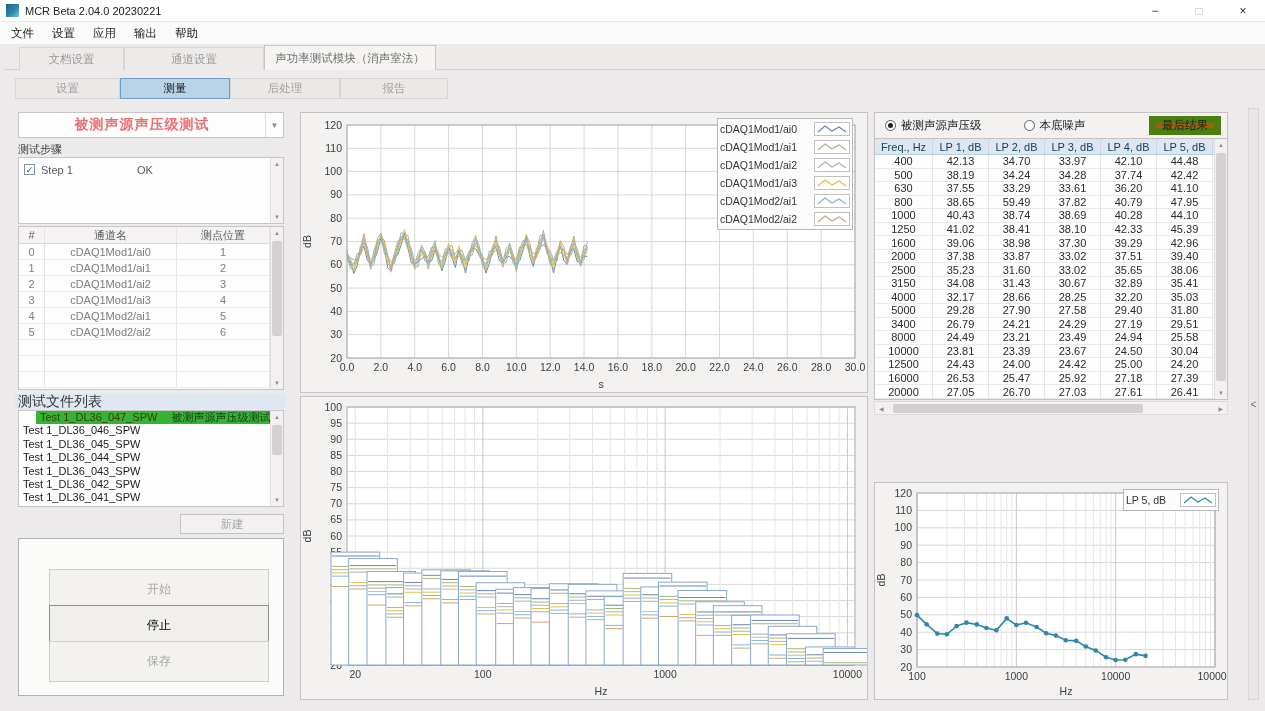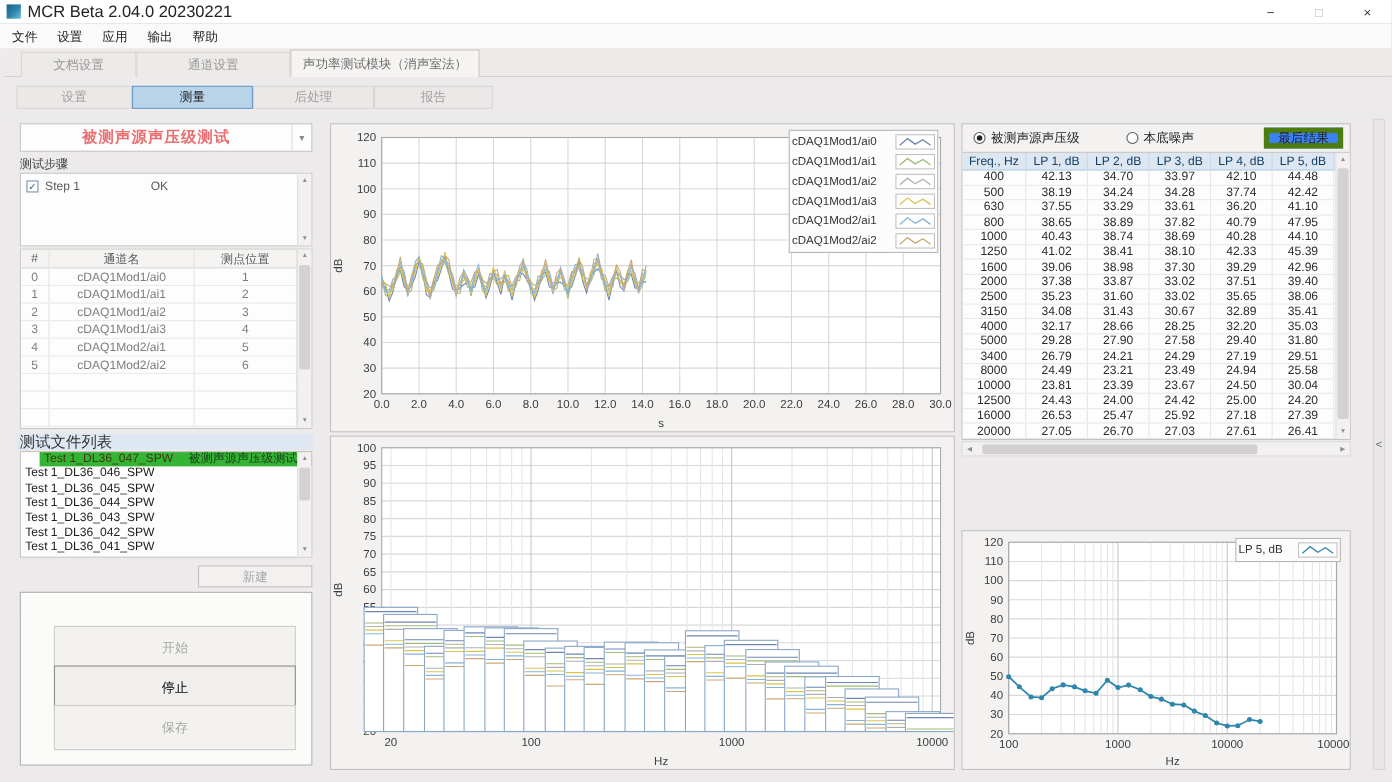--- a/index.html
+++ b/index.html
@@ -3,21 +3,21 @@
 <meta charset="utf-8">
 <style>
   * { margin:0; padding:0; box-sizing:border-box; }
   html,body { width:1265px; height:711px; }
   body { font-family:"Liberation Sans","DejaVu Sans",sans-serif; background:#ececec; overflow:hidden; }
   #window { position:relative; width:1265px; height:711px; background:#eceaea; }
 
   
   .titlebar { position:absolute; left:0; top:0; width:1265px; height:22px; background:#ffffff; border-bottom:1px solid #e6e6e6; display:flex; align-items:center; }
   .app-icon { width:13px; height:13px; margin:0 6px 0 6px; background:linear-gradient(135deg,#1d5f8a 0%,#2e86ab 55%,#6fc0dd 100%); }
-  .app-title { font-size:15px; color:#222; }
+  .app-title { font-size:11px; color:#222; }
   .win-controls { position:absolute; right:0; top:0; height:22px; display:flex; }
   .win-btn { width:44px; height:22px; display:flex; align-items:center; justify-content:center; font-size:12px; color:#333; }
   .win-btn.max { color:#b9b9b9; }
 
   
   .menubar { position:absolute; left:0; top:22px; width:1265px; height:22px; background:#fbfafa; display:flex; align-items:center; padding-left:2px; }
   .menu-item { font-size:11.5px; color:#1b1b1b; padding:3px 9px; }
 
   
   .modtabs { position:absolute; left:4px; top:44px; width:1265px; height:26px; background:#edebea; border-bottom:1px solid #d4d2d1; }
@@ -72,21 +72,21 @@
   .legend-box { position:absolute; background:#fcfcfc; border:1px solid #b9b7b6; padding:1px 2px; }
   .legend-row { display:flex; align-items:center; height:18px; }
   .legend-row .llabel { font-size:10.5px; color:#333; flex:1; padding-right:5px; text-align:left; white-space:nowrap; }
   .legend-swatch { width:36px; height:14px; border:1px solid #c3c1c0; background:#fff; display:flex; align-items:center; justify-content:center; }
 
   
   .radio-row { position:absolute; left:874px; top:112px; width:354px; height:26px; background:#f3f2f1; border:1px solid #c4c2c1; border-bottom:none; display:flex; align-items:center; }
   .radio { width:11px; height:11px; border:1px solid #5c5c5c; border-radius:50%; background:#fff; margin:0 5px 0 10px; position:relative; }
   .radio.on::after { content:""; position:absolute; left:2px; top:2px; width:5px; height:5px; background:#222; border-radius:50%; }
   .radio-label { font-size:11.5px; color:#1c1c1c; }
-  .final-btn { position:absolute; right:6px; top:3px; width:72px; height:19px; background:#3b82f6; border:5px solid #4d7c0f; font-size:11.5px; color:#1c1c1c; display:flex; align-items:center; justify-content:center; }
+  .final-btn { position:absolute; right:6px; top:3px; width:72px; height:19px; background:#a16207; border:7px solid #4d7c0f; font-size:11.5px; color:#1c1c1c; display:flex; align-items:center; justify-content:center; }
 
   .rtable { position:absolute; left:874px; top:138px; width:354px; height:262px; background:#fdfdfd; border:1px solid #c4c2c1; font-size:11px; }
   .rhead { display:flex; height:16px; background:#dce7f2; border-bottom:1px solid #b9cde1; color:#173f63; }
   .rhc { display:flex; align-items:center; justify-content:center; border-right:1px solid #c8d8e8; }
   .rrow { display:flex; height:13.55px; border-bottom:1px solid #ebe9e8; color:#2a2a2a; }
   .rc { display:flex; align-items:center; justify-content:center; border-right:1px solid #e8e6e5; }
   .f0 { width:58px; } .fx { width:56px; }
 
   .hscroll { position:absolute; left:874px; top:401px; width:354px; height:14px; background:#f2f1f0; border:1px solid #dddbda; display:flex; align-items:center; }
   .hscroll .arr { font-size:6px; color:#8f8f8f; padding:0 4px; }
@@ -651,21 +651,21 @@
         <div class="rc f0">630</div>
         <div class="rc fx">37.55</div>
         <div class="rc fx">33.29</div>
         <div class="rc fx">33.61</div>
         <div class="rc fx">36.20</div>
         <div class="rc fx">41.10</div>
       </div>
       <div class="rrow">
         <div class="rc f0">800</div>
         <div class="rc fx">38.65</div>
-        <div class="rc fx">38.89</div>
+        <div class="rc fx">59.49</div>
         <div class="rc fx">37.82</div>
         <div class="rc fx">40.79</div>
         <div class="rc fx">47.95</div>
       </div>
       <div class="rrow">
         <div class="rc f0">1000</div>
         <div class="rc fx">40.43</div>
         <div class="rc fx">38.74</div>
         <div class="rc fx">38.69</div>
         <div class="rc fx">40.28</div>

